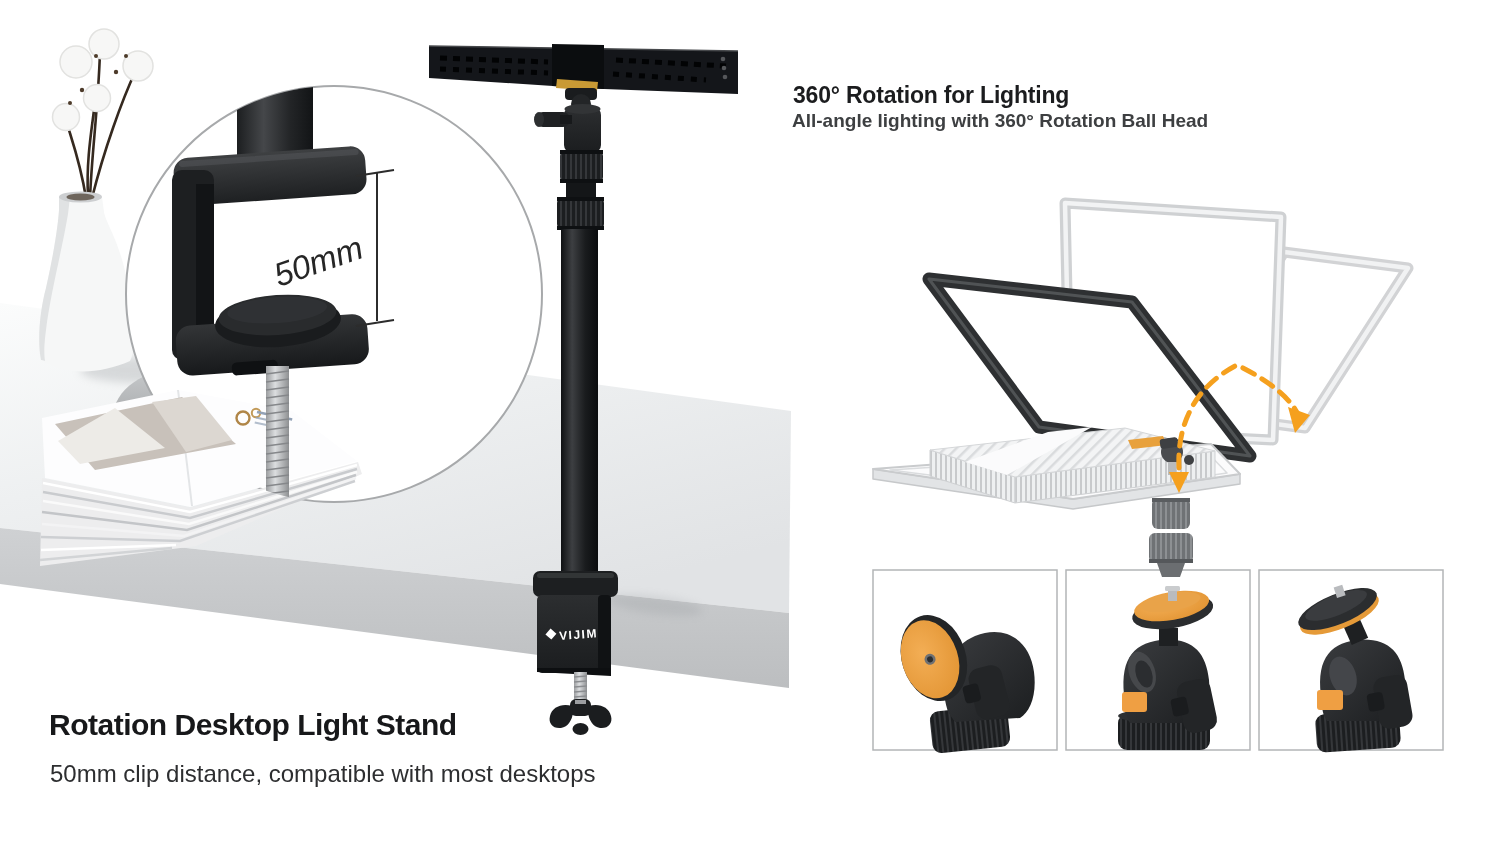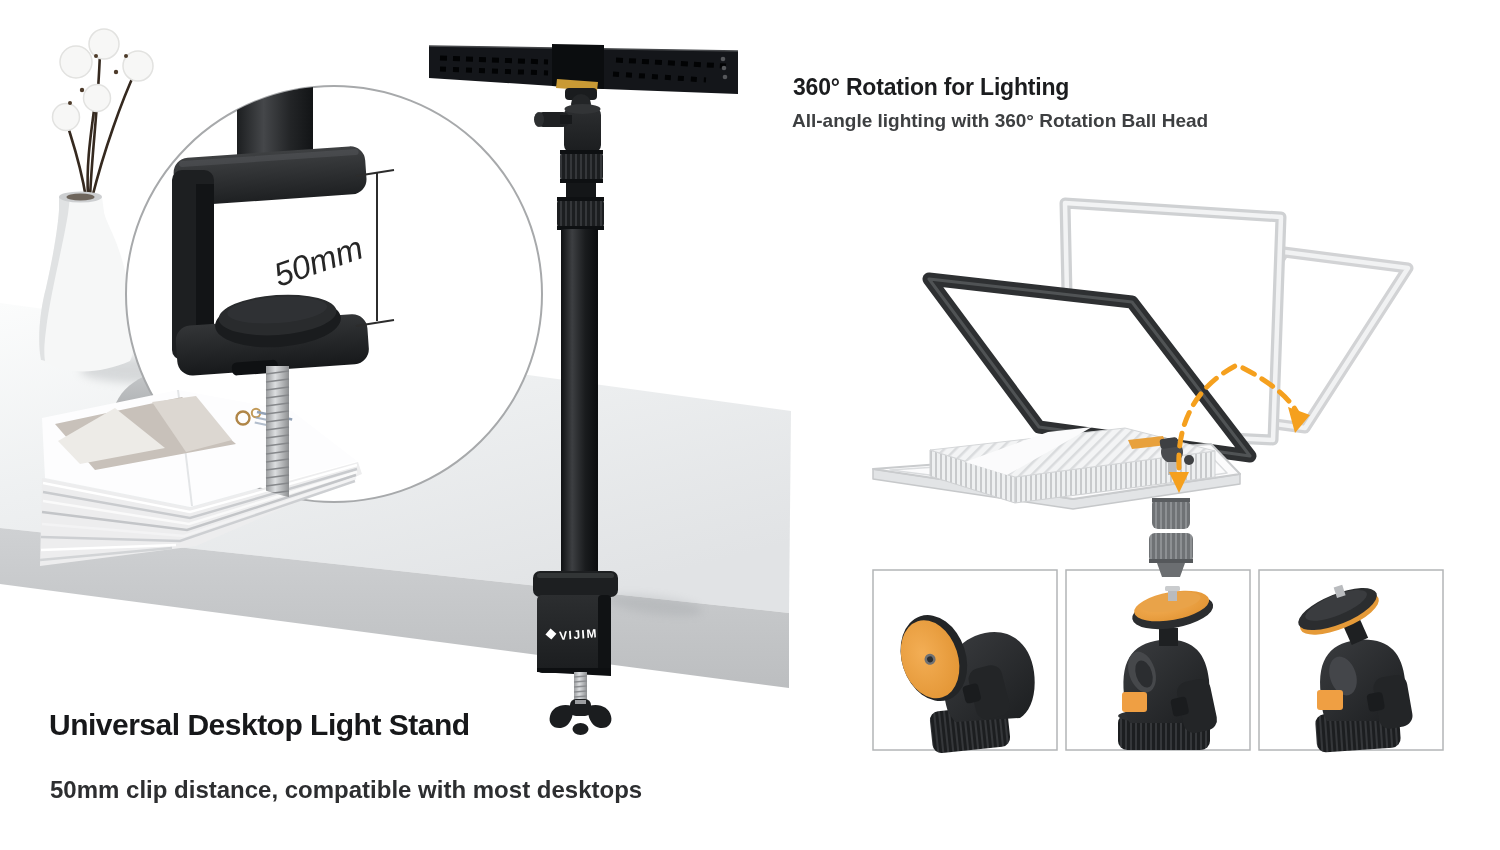--- a/index.html
+++ b/index.html
@@ -1,22 +1,22 @@
 <!DOCTYPE html>
 <html><head>
 <meta charset="utf-8">
 <style>
   html,body{margin:0;padding:0;background:#fff;}
   .canvas{position:relative;width:1500px;height:850px;background:#ffffff;overflow:hidden;
           font-family:"Liberation Sans",sans-serif;}
   .canvas svg{position:absolute;left:0;top:0;}
   .txt{position:absolute;white-space:nowrap;}
   .left-title{left:49px;top:708px;font-size:30px;font-weight:700;letter-spacing:-0.5px;color:#17181a;}
-  .left-sub{left:50px;top:760px;font-size:24px;font-weight:700;color:#2d2e30;margin-top:16px;}
-  .right-title{left:793px;top:74px;font-size:23px;font-weight:700;letter-spacing:-0.2px;color:#1b1c1e;}
+  .left-sub{left:50px;top:760px;font-size:24px;font-weight:400;color:#2d2e30;}
+  .right-title{left:793px;top:82px;font-size:23px;font-weight:700;letter-spacing:-0.2px;color:#1b1c1e;}
   .right-sub{left:792px;top:110px;font-size:19px;font-weight:700;color:#3d3f41;}
   .measure-label{font-style:italic;font-size:33px;fill:#262626;}
   .logo-text{font-size:12px;font-weight:700;fill:#ffffff;letter-spacing:1.5px;}
 </style>
 </head>
 <body>
 
 <div class="canvas">
 
 <svg width="1500" height="850" viewBox="0 0 1500 850">
@@ -368,16 +368,16 @@
         <ellipse cx="1338" cy="609" rx="42" ry="15" fill="#2b2d2f"></ellipse>
         <ellipse cx="1338" cy="605" rx="33" ry="10" fill="#3a3c3f"></ellipse>
       </g>
       <rect x="1335" y="586" width="9" height="11" fill="#b9bbbe" transform="rotate(-18 1339 591)"></rect>
     </g>
   </g>
 </svg>
 
 <div class="txt right-title">360° Rotation for Lighting</div>
 <div class="txt right-sub">All-angle lighting with 360° Rotation Ball Head</div>
-<div class="txt left-title">Universal Desktop Light Stand</div>
+<div class="txt left-title">Rotation Desktop Light Stand</div>
 <div class="txt left-sub">50mm clip distance, compatible with most desktops</div>
 
 </div>
 
 </body></html>

